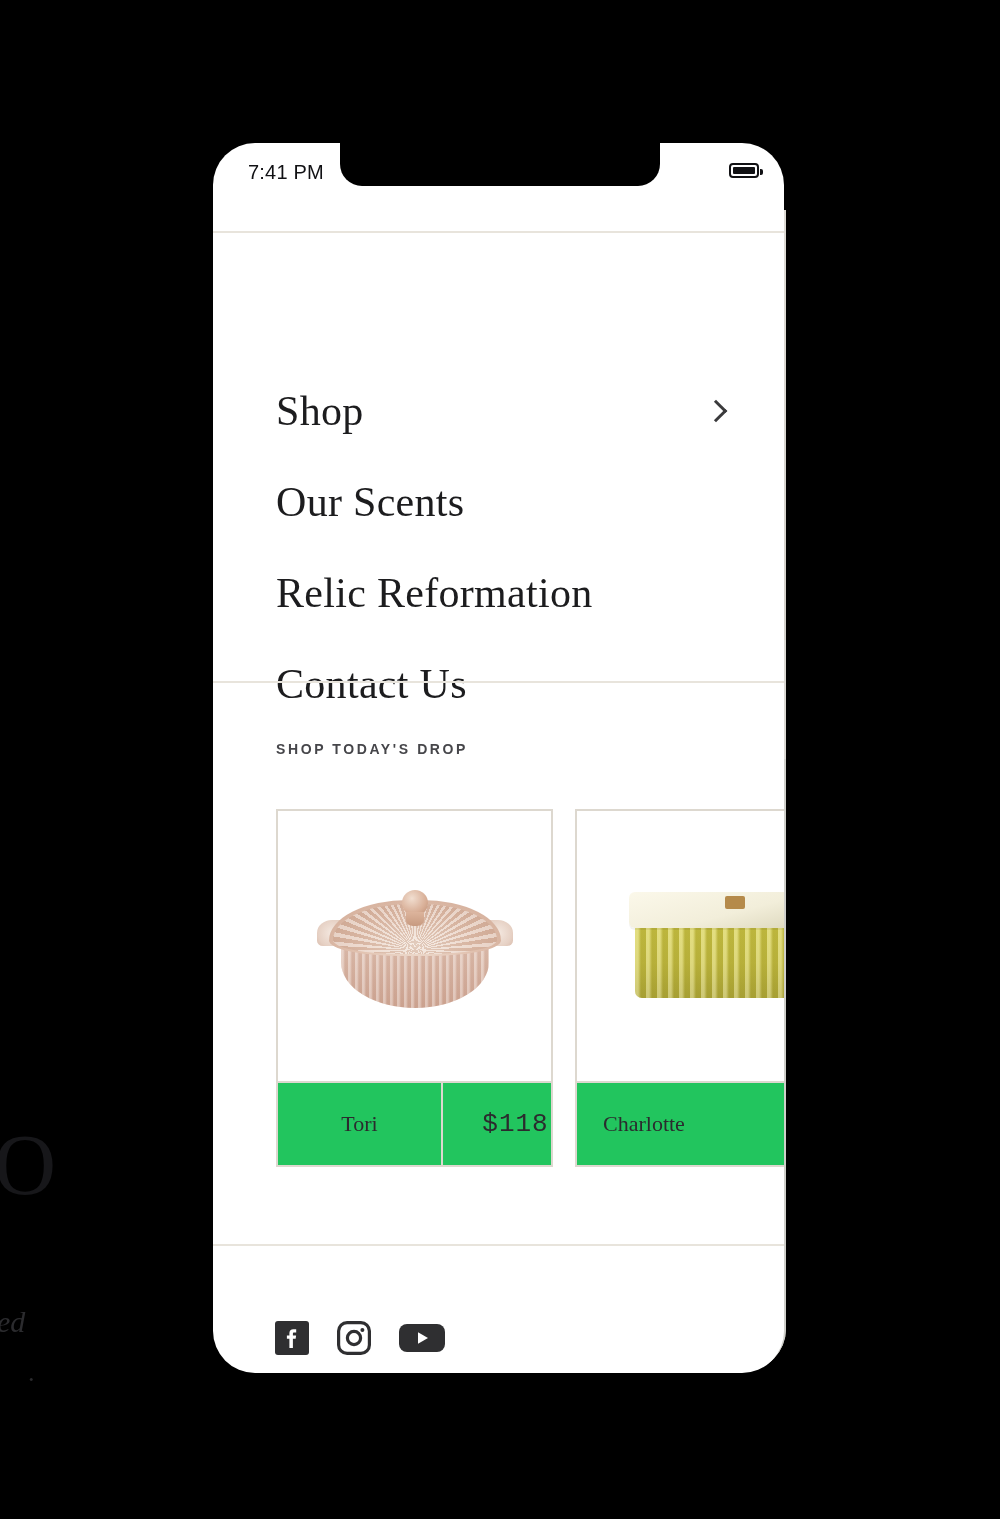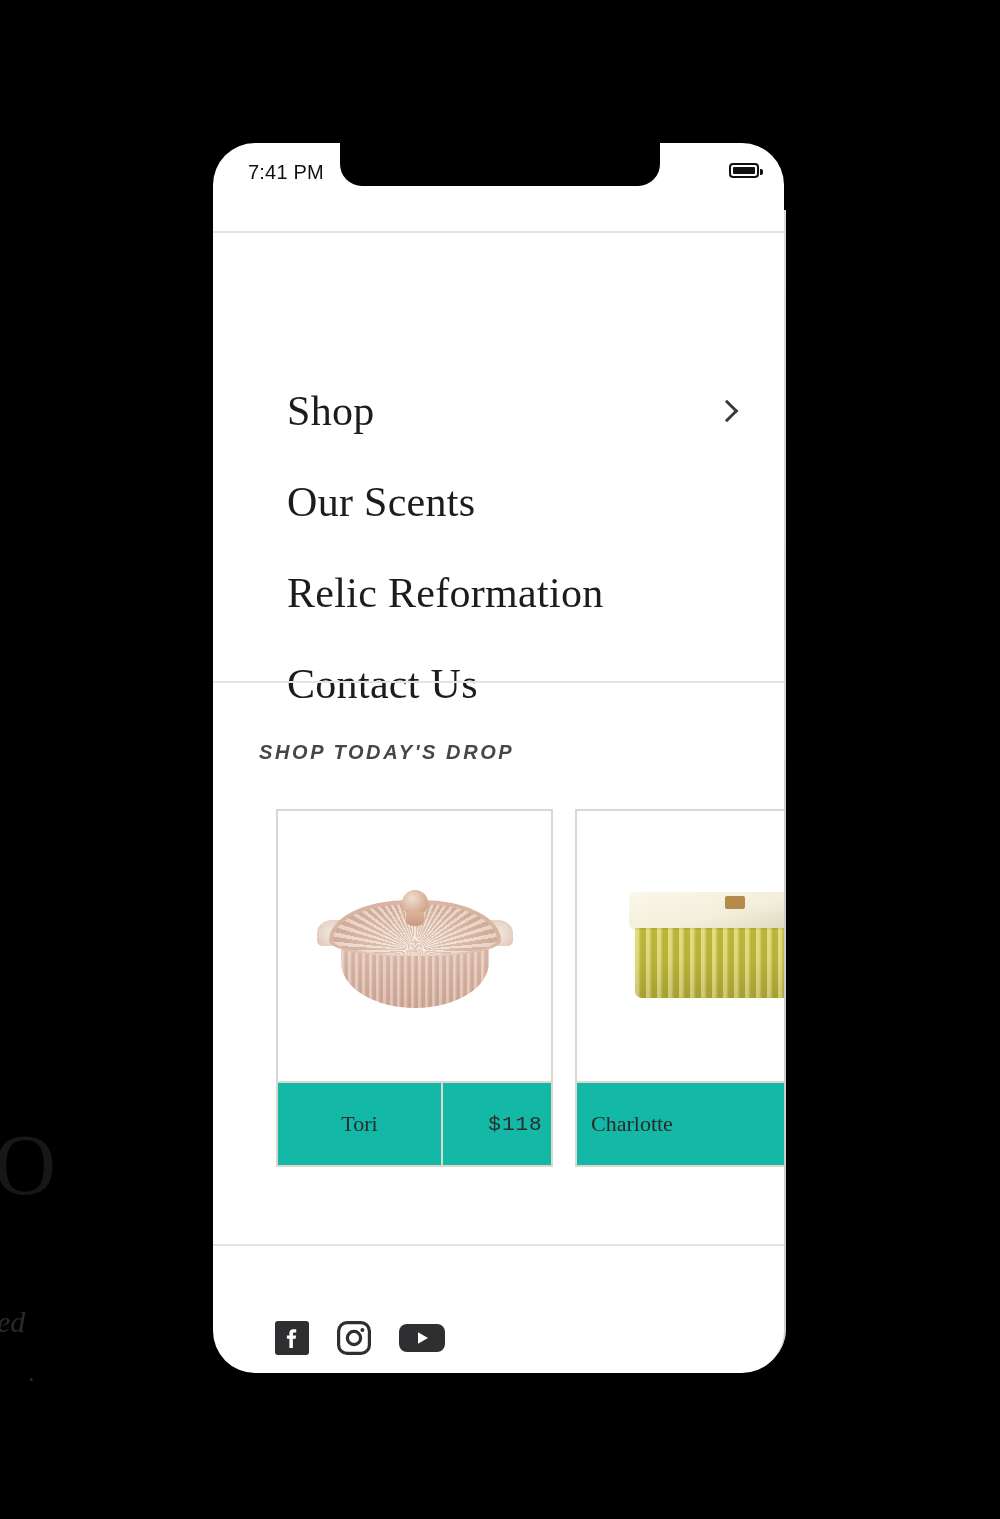--- a/index.html
+++ b/index.html
@@ -215,21 +215,21 @@
     height: 2px;
     background: #e8e4dc;
   }
   .rule.r-top   { top: 88px; }
   .rule.r-mid   { top: 538px; }
   .rule.r-foot  { top: 1101px; }
 
   
   .nav {
     position: absolute;
-    left: 11px;
+    left: 0;
     top: 88px;
     width: 571px;
     height: 450px;
   }
   .nav-item {
     position: absolute;
     left: 63px;
     width: 456px;
     height: 60px;
     display: flex;
@@ -262,41 +262,40 @@
   .shop {
     position: absolute;
     left: 0;
     top: 540px;
     width: 571px;
     height: 561px;
     overflow: hidden;
   }
   .shop-kicker {
     position: absolute;
-    left: 46px;
+    left: 63px;
     top: 58px;
-    font-size: 20px;
+    font-size: 14px;
     font-weight: 700;
     letter-spacing: 2.6px;
     color: #46464a;
     font-family: "Liberation Sans", sans-serif;
-    font-style: italic;
   }
   .cards {
     position: absolute;
     left: 63px;
     top: 126px;
     display: flex;
     gap: 22px;
   }
   .card {
     width: 277px;
     flex: 0 0 277px;
     border: 2px solid #ddd8cf;
-    background: #14b8a6;
+    background: #22c55e;
     cursor: pointer;
   }
   .card-img {
     position: relative;
     height: 272px;
     border-bottom: 2px solid #ddd8cf;
     background: #ffffff;
     overflow: hidden;
   }
   .card-meta {
@@ -313,26 +312,26 @@
     color: #2b2b2e;
     white-space: nowrap;
   }
   .card-price {
     flex: 0 0 110px;
     border-left: 2px solid #ddd8cf;
     display: flex;
     align-items: center;
     justify-content: center;
     font-family: "Liberation Mono", monospace;
-    font-size: 21px;
+    font-size: 26px;
     letter-spacing: 1px;
     color: #2b2b2e;
     padding-left: 37px;
   }
-  .card.wide .card-name { justify-content: flex-start; padding-left: 14px; }
+  .card.wide .card-name { justify-content: flex-start; padding-left: 26px; }
 
   
   .dish {
     position: absolute;
     left: 50%;
     top: 50%;
     transform: translate(-50%,-50%);
     width: 196px;
     height: 128px;
   }

